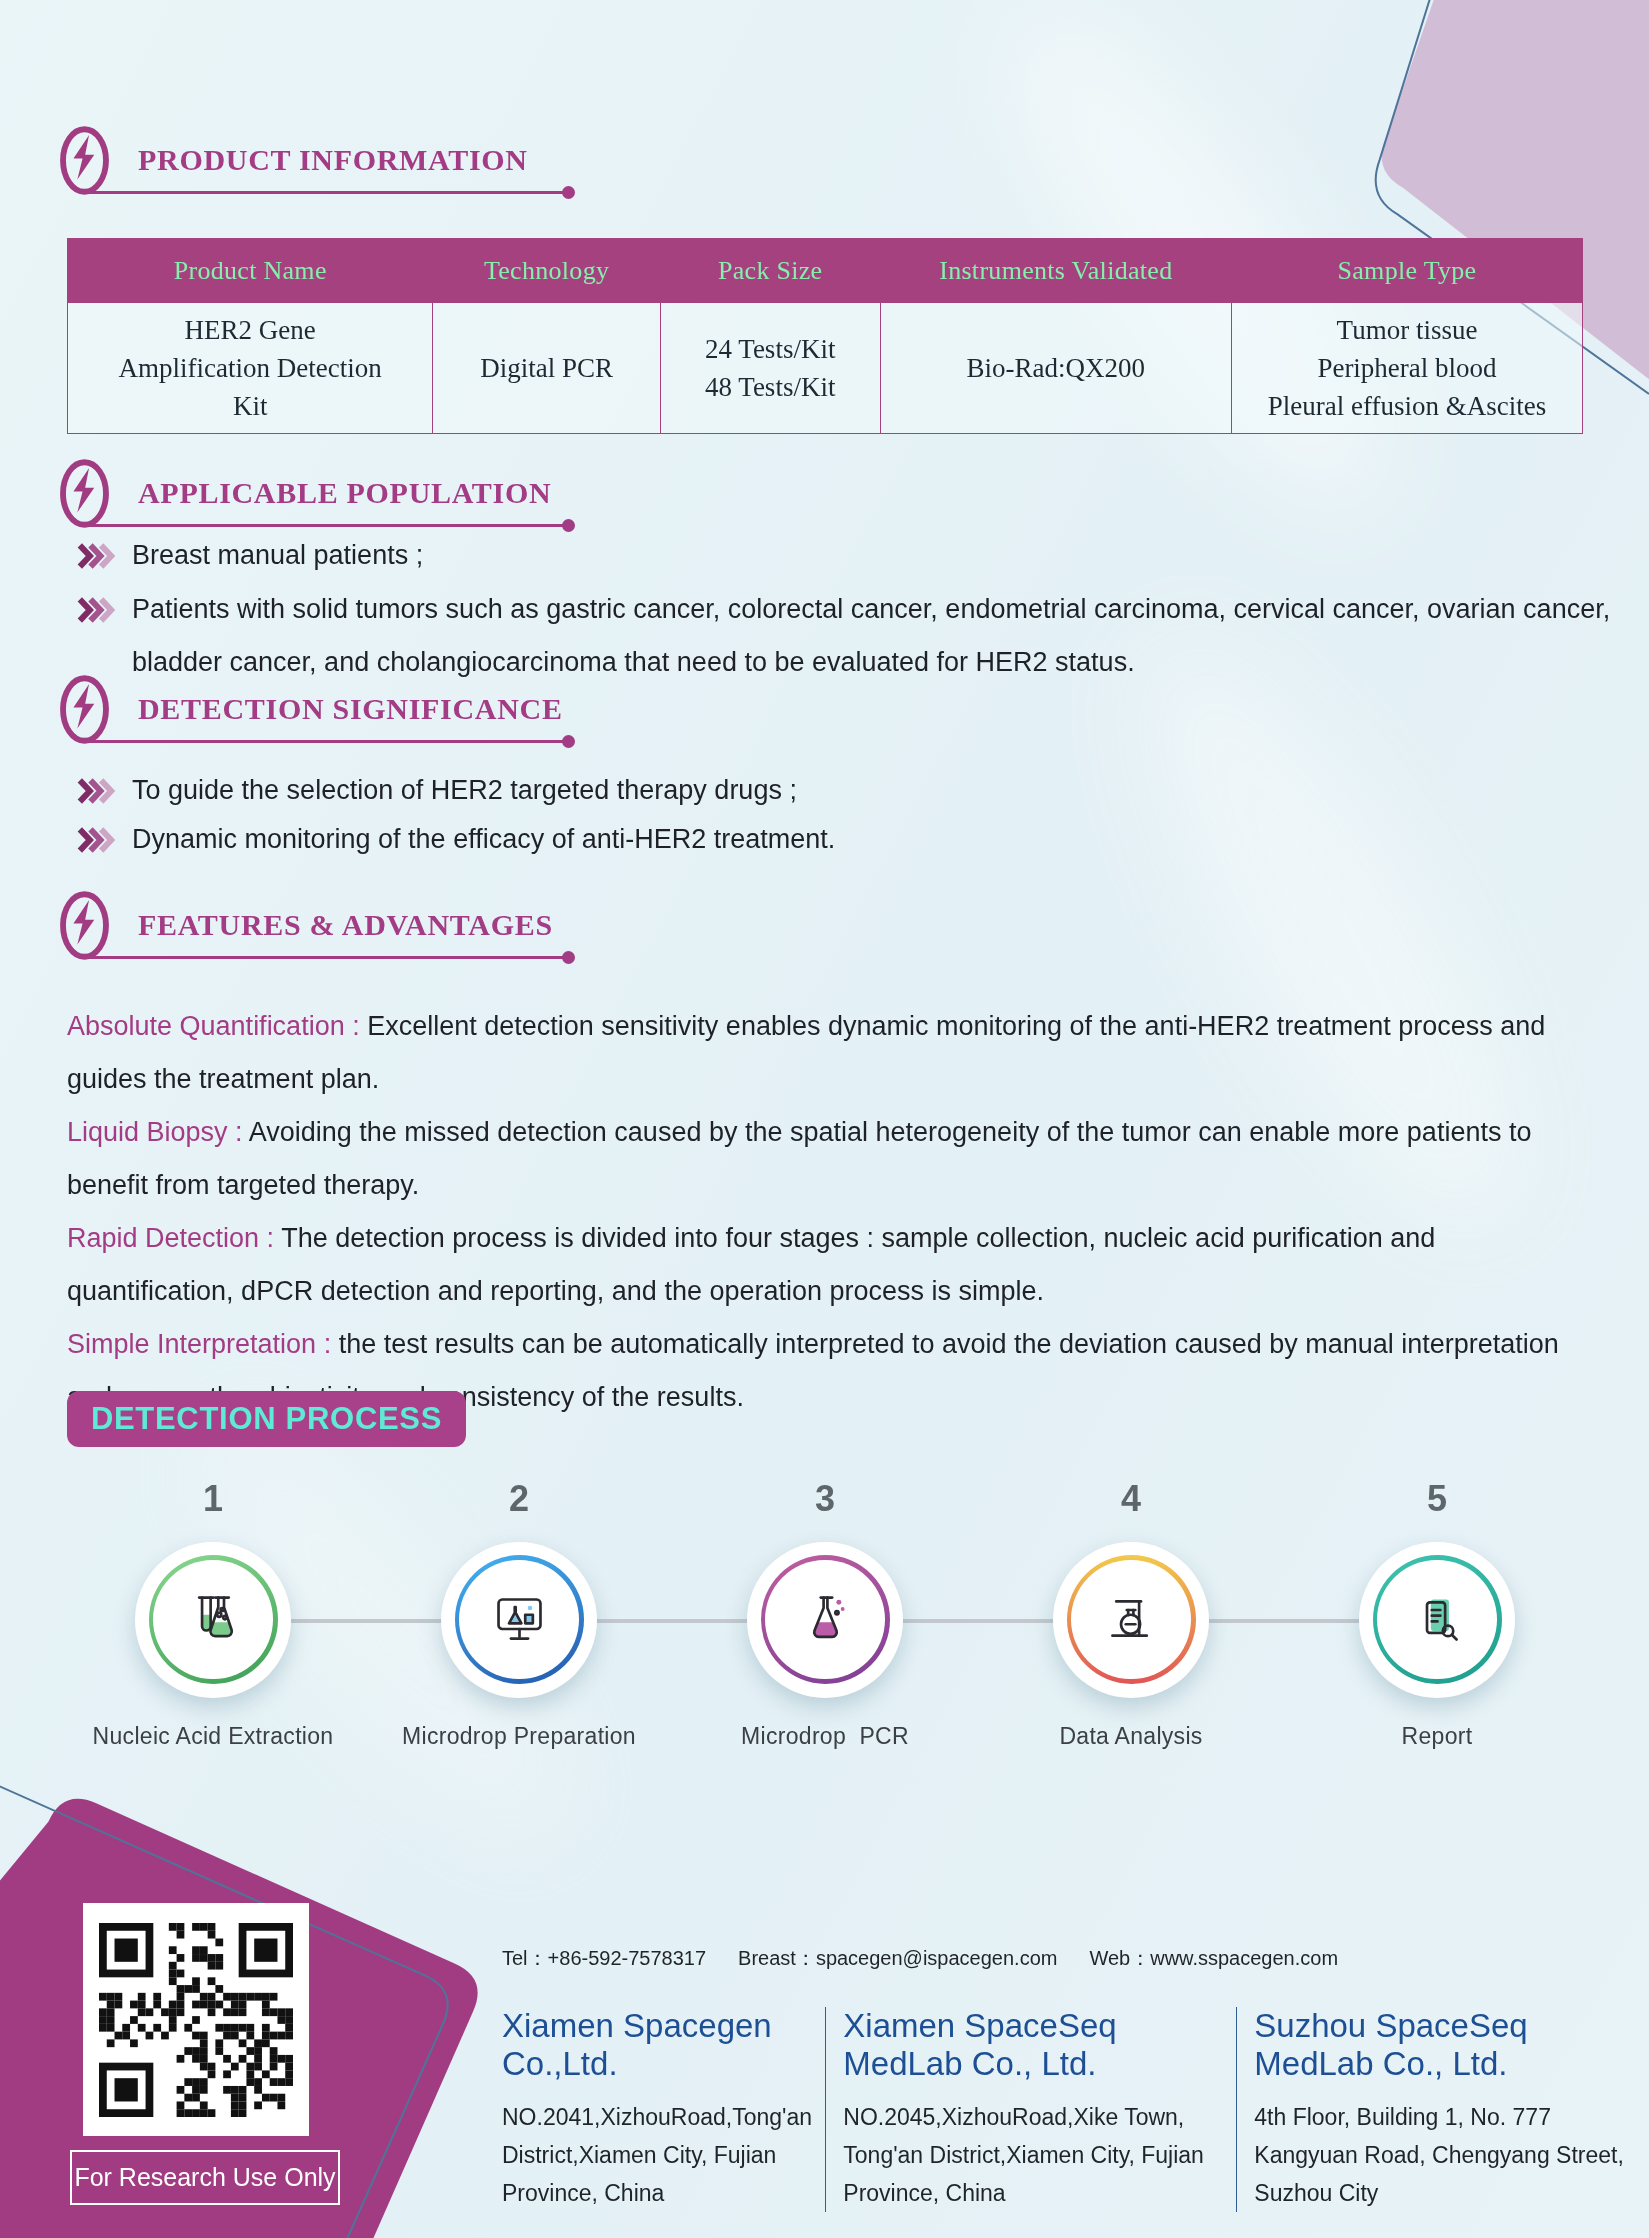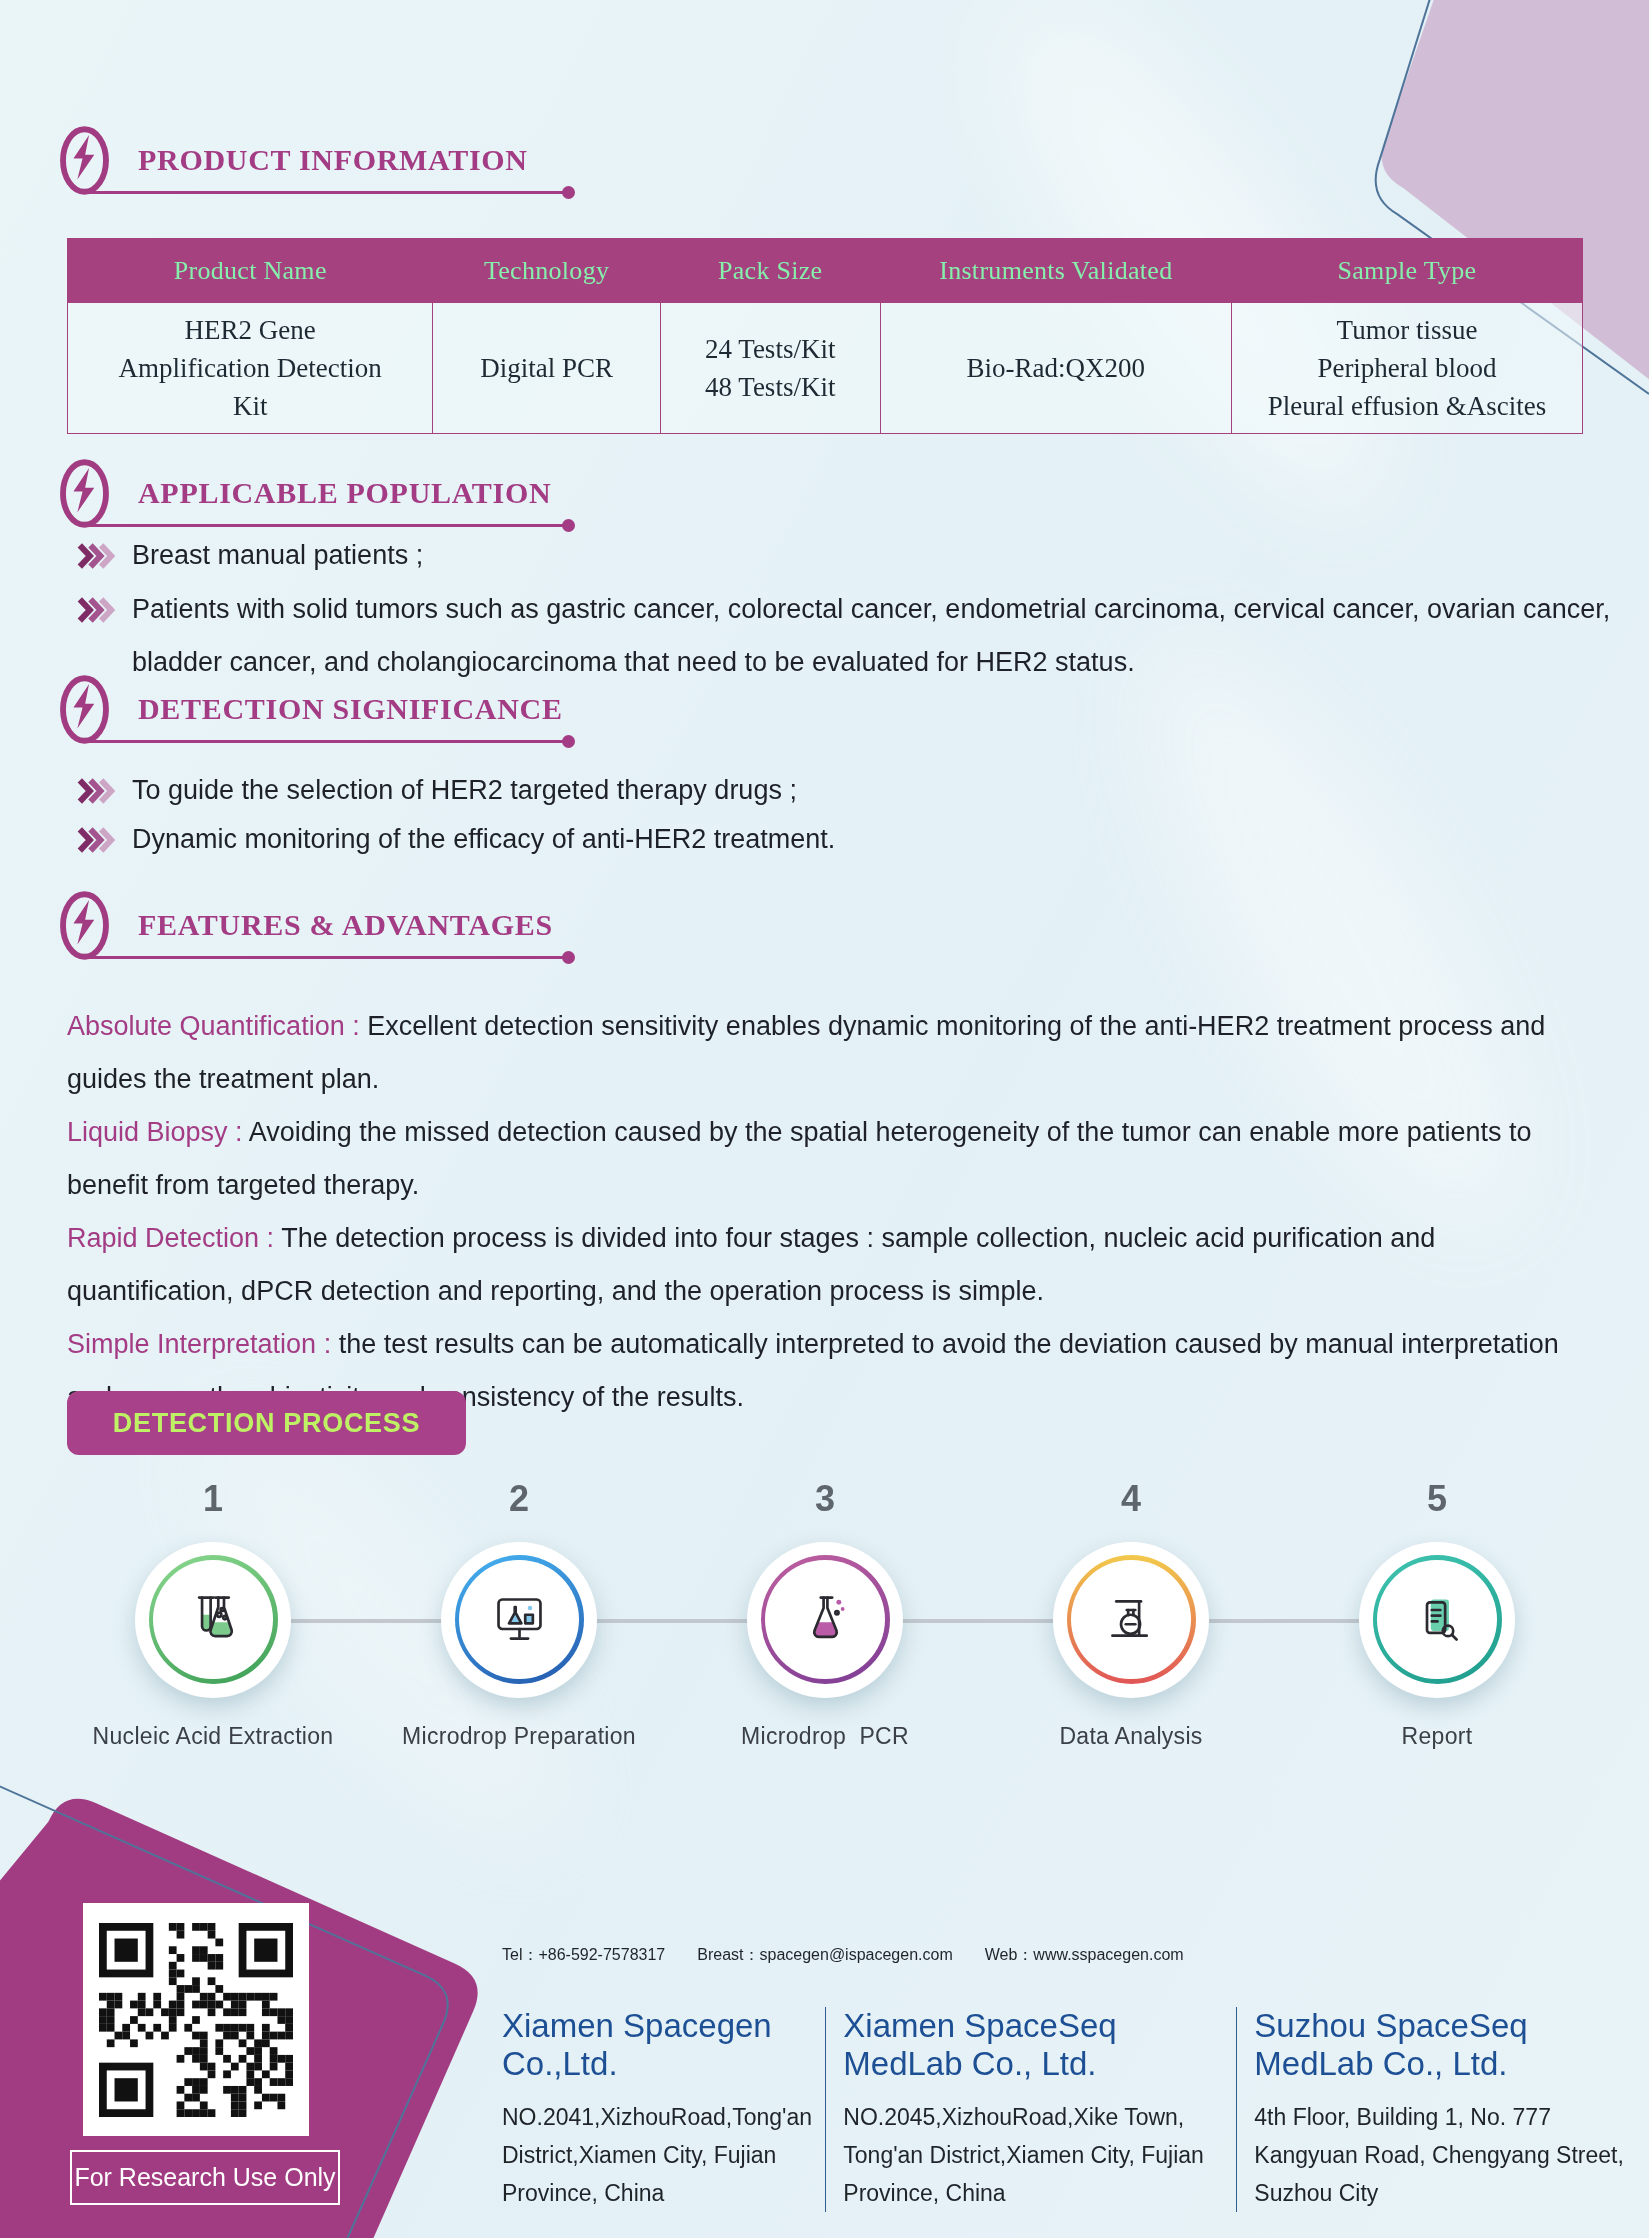--- a/index.html
+++ b/index.html
@@ -32,44 +32,44 @@
           line-height:53px;color:#1E2228;z-index:3;}
   .bullet .chev{position:absolute;left:4px;top:13.3px;width:39px;height:28px;}
 
   
   .feat{position:absolute;left:67px;top:1000px;width:1523px;font-size:27px;line-height:53px;
         color:#1E2228;z-index:3;}
   .feat p{margin:0;}
   .feat .lead{color:#A33C84;}
 
   
-  .dp-badge{position:absolute;left:67px;top:1391px;width:399px;height:64px;background:#A8418A;
+  .dp-badge{position:absolute;left:67px;top:1391px;width:399px;height:56px;background:#A8418A;
             border-radius:12px;display:flex;align-items:center;justify-content:center;z-index:3;
-            color:#bef264;font-size:27px;font-weight:bold;letter-spacing:0.7px;}
+            color:#5eead4;font-size:31px;font-weight:bold;letter-spacing:0.7px;}
   .process{position:absolute;left:60px;top:1478px;width:1530px;z-index:3;}
   .proc-row{display:flex;}
   .proc-col{width:306px;display:flex;flex-direction:column;align-items:center;}
   .step-num{font-size:36px;font-weight:bold;color:#5E656B;height:47px;}
   .connector{position:absolute;left:143px;right:143px;top:141px;height:4px;background:#C2C8CD;z-index:0;}
   .circle-outer{position:relative;z-index:1;margin-top:16.6px;width:156px;height:156px;border-radius:50%;
                 background:#fff;box-shadow:0 9.3px 21px rgba(100,140,160,.32);
                 display:flex;align-items:center;justify-content:center;}
   .ring{width:129px;height:129px;border-radius:50%;padding:4.7px;box-sizing:border-box;}
   .ring-inner{width:100%;height:100%;border-radius:50%;background:#fff;
               display:flex;align-items:center;justify-content:center;}
   .ring-1{background:linear-gradient(160deg,#8BD88F,#3C9E55);}
   .ring-2{background:linear-gradient(160deg,#45B3F2,#2458AC);}
   .ring-3{background:linear-gradient(160deg,#C05FA0,#7C3D95);}
   .ring-4{background:linear-gradient(#F2C94C,#E05656);}
   .ring-5{background:linear-gradient(160deg,#3FC4B0,#1E9B8C);}
   .step-icon{width:61px;height:61px;}
   .step-label{margin-top:25px;font-size:23px;color:#3A4046;letter-spacing:0.3px;white-space:pre;}
 
   
-  .contact-row{position:absolute;left:502px;top:1945px;display:flex;gap:32px;font-size:16px;
+  .contact-row{position:absolute;left:502px;top:1945px;display:flex;gap:32px;font-size:20px;
                color:#1F2429;z-index:3;white-space:nowrap;}
   .companies{position:absolute;left:502px;top:2007px;display:flex;z-index:3;}
   .company{padding:0 17.3px;min-height:193px;box-sizing:border-box;}
   .company:first-child{padding-left:0;width:323px;}
   .company:nth-child(2){width:411px;border-left:1.3px solid #2F5E8F;}
   .company:nth-child(3){width:412px;border-left:1.3px solid #2F5E8F;}
   .company .cname{font-size:33px;color:#1D4F94;margin-bottom:14.6px;}
   .company .caddr{font-size:23px;line-height:38px;color:#1F2429;}
 
   .qr-box{position:absolute;left:83px;top:1903px;width:226px;height:233px;background:#fff;

